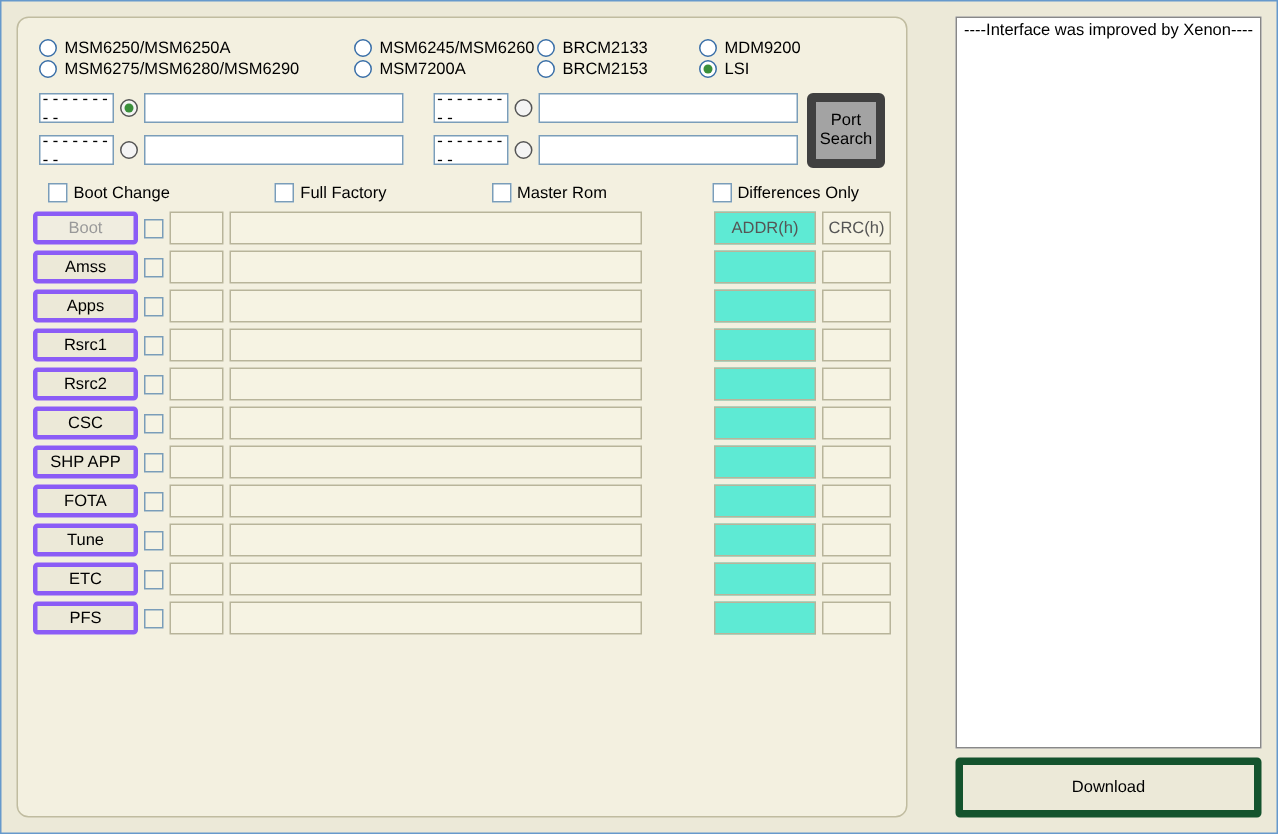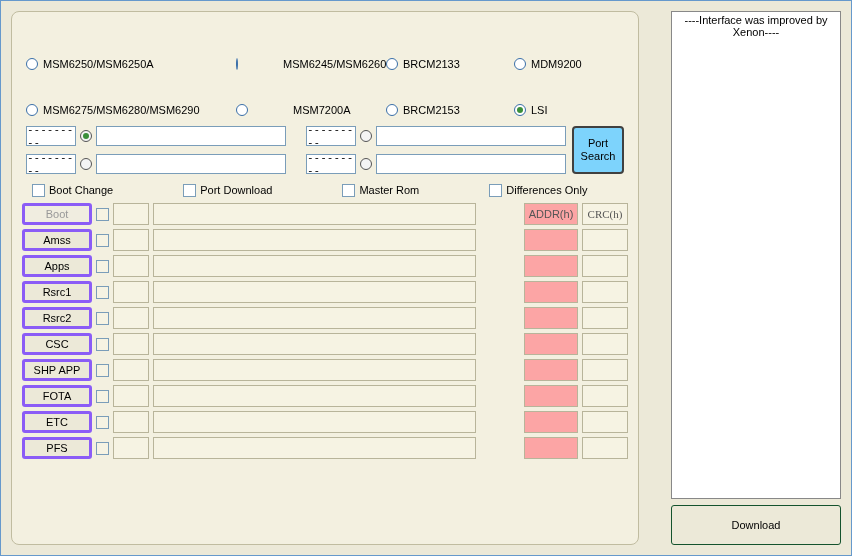--- a/index.html
+++ b/index.html
@@ -8,48 +8,48 @@
   .titlebar { height: 26px; background: linear-gradient(to bottom, #7fb3e6 0%, #5c9fd8 50%, #4a8bc9 100%); display: flex; align-items: center; padding: 0 4px; color: #fff; }
   .titlebar .icon { width: 16px; height: 16px; margin-right: 4px; display: inline-flex; align-items: center; justify-content: center; }
   .titlebar .title { flex: 1; font-weight: normal; font-size: 12px; }
   .winbtn { width: 21px; height: 21px; margin-left: 2px; border: 1px solid #5c8fbc; border-radius: 3px; display: inline-flex; align-items: center; justify-content: center; background: linear-gradient(to bottom,#d6e7f7,#9cbfe0); cursor: pointer; }
   .winbtn.close { background: linear-gradient(to bottom,#f4a090,#e05030); border-color: #c04020;}
   .winbtn svg { width: 12px; height: 12px; }
   .content { flex: 1; display: flex; padding: 10px; gap: 8px; }
   .leftpanel { flex: 1; background: #f3f0e0; border: 1px solid #c0bca0; border-radius: 8px; padding: 8px 10px 6px 10px; display: flex; flex-direction: column; }
   .rightpanel { width: 204px; display: flex; flex-direction: column; gap: 6px; margin-left: 24px; }
   .logbox { flex: 1; background: #fff; border: 1px solid #888; padding: 2px; text-align: center; overflow: hidden; }
-  .dlbtn { height: 40px; border: 1px solid #14532d; background: #ece9d8; display: flex; align-items: center; justify-content: center; cursor: pointer; border-radius: 3px; }
+  .dlbtn { height: 40px; border: 5px solid #14532d; background: #ece9d8; display: flex; align-items: center; justify-content: center; cursor: pointer; border-radius: 3px; }
   .radiorows { margin: 6px 4px 8px 4px; }
   .radiorow { display: flex; margin-bottom: 2px; }
-  .radiocell { display: flex; align-items: center; margin-top: 32px; }
-  .rc1 { width: 210px; } .rc2 { width: 150px; gap: 40px; } .rc3 { width: 128px; } .rc4 { width: 110px; }
+  .radiocell { display: flex; align-items: center; }
+  .rc1 { width: 210px; } .rc2 { width: 122px; } .rc3 { width: 108px; } .rc4 { width: 110px; }
   .radio { width: 12px; height: 12px; border: 1px solid #3a6fa8; border-radius: 50%; margin-right: 5px; display: inline-flex; align-items: center; justify-content: center; background:#fff;}
   .radio.sel::after { content:""; width:6px; height:6px; background:#3a8f3a; border-radius:50%; display:block; }
   .portarea { display: flex; gap: 6px; margin: 0 4px 6px 4px; align-items: stretch; }
   .portcols { flex: 1; display: flex; gap: 20px; }
   .portcol { flex: 1; display: flex; flex-direction: column; gap: 8px; }
   .portrow { display: flex; align-items: center; gap: 4px; }
   .combo { width: 50px; height: 20px; border: 1px solid #7a9db9; background: #fff; display:flex; align-items:center; justify-content:center; font-family: monospace;}
   .ri { width:12px; height:12px; border:1px solid #555; border-radius:50%; background:#f4f4f4; display:inline-flex; align-items:center; justify-content:center;}
   .ri.sel::after{content:"";width:6px;height:6px;border-radius:50%;background:#3a8f3a;display:block;}
   .portfield { flex:1; height:20px; border:1px solid #7a9db9; background:#fff; }
-  .portbtn { width:52px; border:2px solid #404040; border-radius:4px; background:#7dd3fc; display:flex; align-items:center; justify-content:center; text-align:center; line-height:1.2; cursor:pointer; padding: 6px 2px;}
+  .portbtn { width:52px; border:6px solid #404040; border-radius:4px; background:#a3a3a3; display:flex; align-items:center; justify-content:center; text-align:center; line-height:1.2; cursor:pointer; padding: 6px 2px;}
   .checkrow { display:flex; margin:4px 4px 4px 10px; gap: 70px;}
-  .checkcell { display:flex; gap:4px; }
+  .checkcell { display:flex; align-items:center; gap:4px; }
   .cb { width:13px; height:13px; border:1px solid #7a9db9; background:#fff; }
   .rows { flex:1; display:flex; flex-direction:column; gap:4px; margin-top:2px;}
   .row { display:flex; align-items:center; gap:4px; }
   .rbtn { width:70px; height:22px; border:3px solid #8b5cf6; border-radius:3px; background:#ece9d8; display:flex; align-items:center; justify-content:center; cursor:pointer; }
   .rbtn.disabled { color:#999; background:#f0ede0;}
   .rcb { width:13px; height:13px; border:1px solid #7a9db9; background:#f6f3e3; }
   .f1 { width:36px; height:22px; border:1px solid #b8b49a; background:#f6f3e3; }
   .f2 { flex:1; height:22px; border:1px solid #b8b49a; background:#f6f3e3; }
-  .f3 { width:54px; height:22px; border:1px solid #b8b49a; background:#fca5a5; display:flex; align-items:center; justify-content:center; color:#555;margin-left:44px;}
-  .f4 { width:46px; height:22px; border:1px solid #b8b49a; background:#f6f3e3; display:flex; align-items:center; justify-content:center; color:#555;font-family:Liberation Serif, serif;}
+  .f3 { width:68px; height:22px; border:1px solid #b8b49a; background:#5eead4; display:flex; align-items:center; justify-content:center; color:#555;margin-left:44px;}
+  .f4 { width:46px; height:22px; border:1px solid #b8b49a; background:#f6f3e3; display:flex; align-items:center; justify-content:center; color:#555;}
 </style>
 </head>
 <body>
 
 <div class="window">
   <div class="content">
     <div class="leftpanel">
       <div class="radiorows">
         <div class="radiorow">
           <div class="radiocell rc1">
@@ -120,21 +120,21 @@
 Search</span>
           </div>
       </div>
       <div class="checkrow">
         <div class="checkcell">
             <span class="cb"></span>
             <span>Boot Change</span>
           </div>
         <div class="checkcell">
             <span class="cb"></span>
-            <span>Port Download</span>
+            <span>Full Factory</span>
           </div>
         <div class="checkcell">
             <span class="cb"></span>
             <span>Master Rom</span>
           </div>
         <div class="checkcell">
             <span class="cb"></span>
             <span>Differences Only</span>
           </div>
       </div>
@@ -190,20 +190,28 @@
           <div class="row">
             <div class="rbtn">SHP APP</div>
             <div class="rcb"></div>
             <div class="f1"></div>
             <div class="f2"></div>
             <div class="f3"></div>
             <div class="f4"></div>
           </div>
           <div class="row">
             <div class="rbtn">FOTA</div>
+            <div class="rcb"></div>
+            <div class="f1"></div>
+            <div class="f2"></div>
+            <div class="f3"></div>
+            <div class="f4"></div>
+          </div>
+          <div class="row">
+            <div class="rbtn">Tune</div>
             <div class="rcb"></div>
             <div class="f1"></div>
             <div class="f2"></div>
             <div class="f3"></div>
             <div class="f4"></div>
           </div>
           <div class="row">
             <div class="rbtn">ETC</div>
             <div class="rcb"></div>
             <div class="f1"></div>

